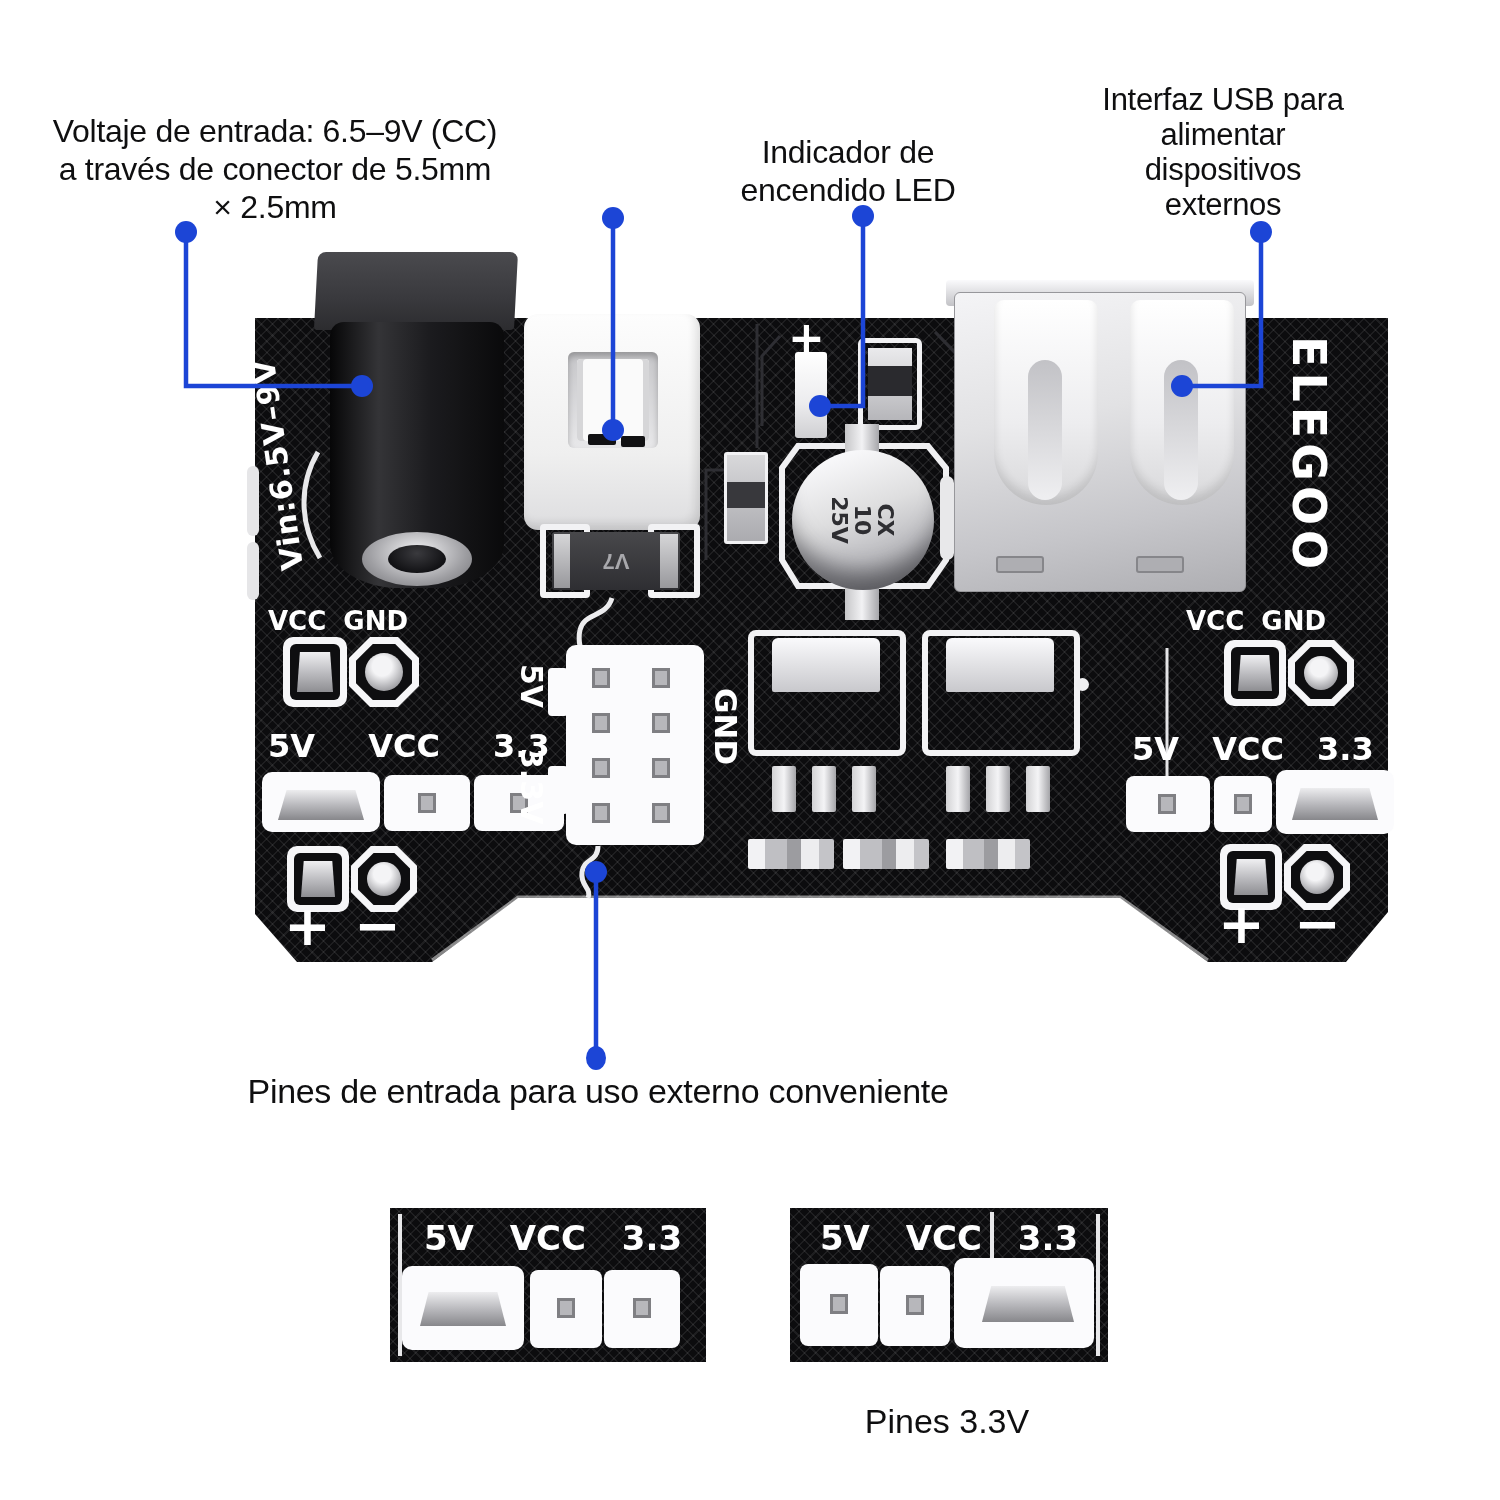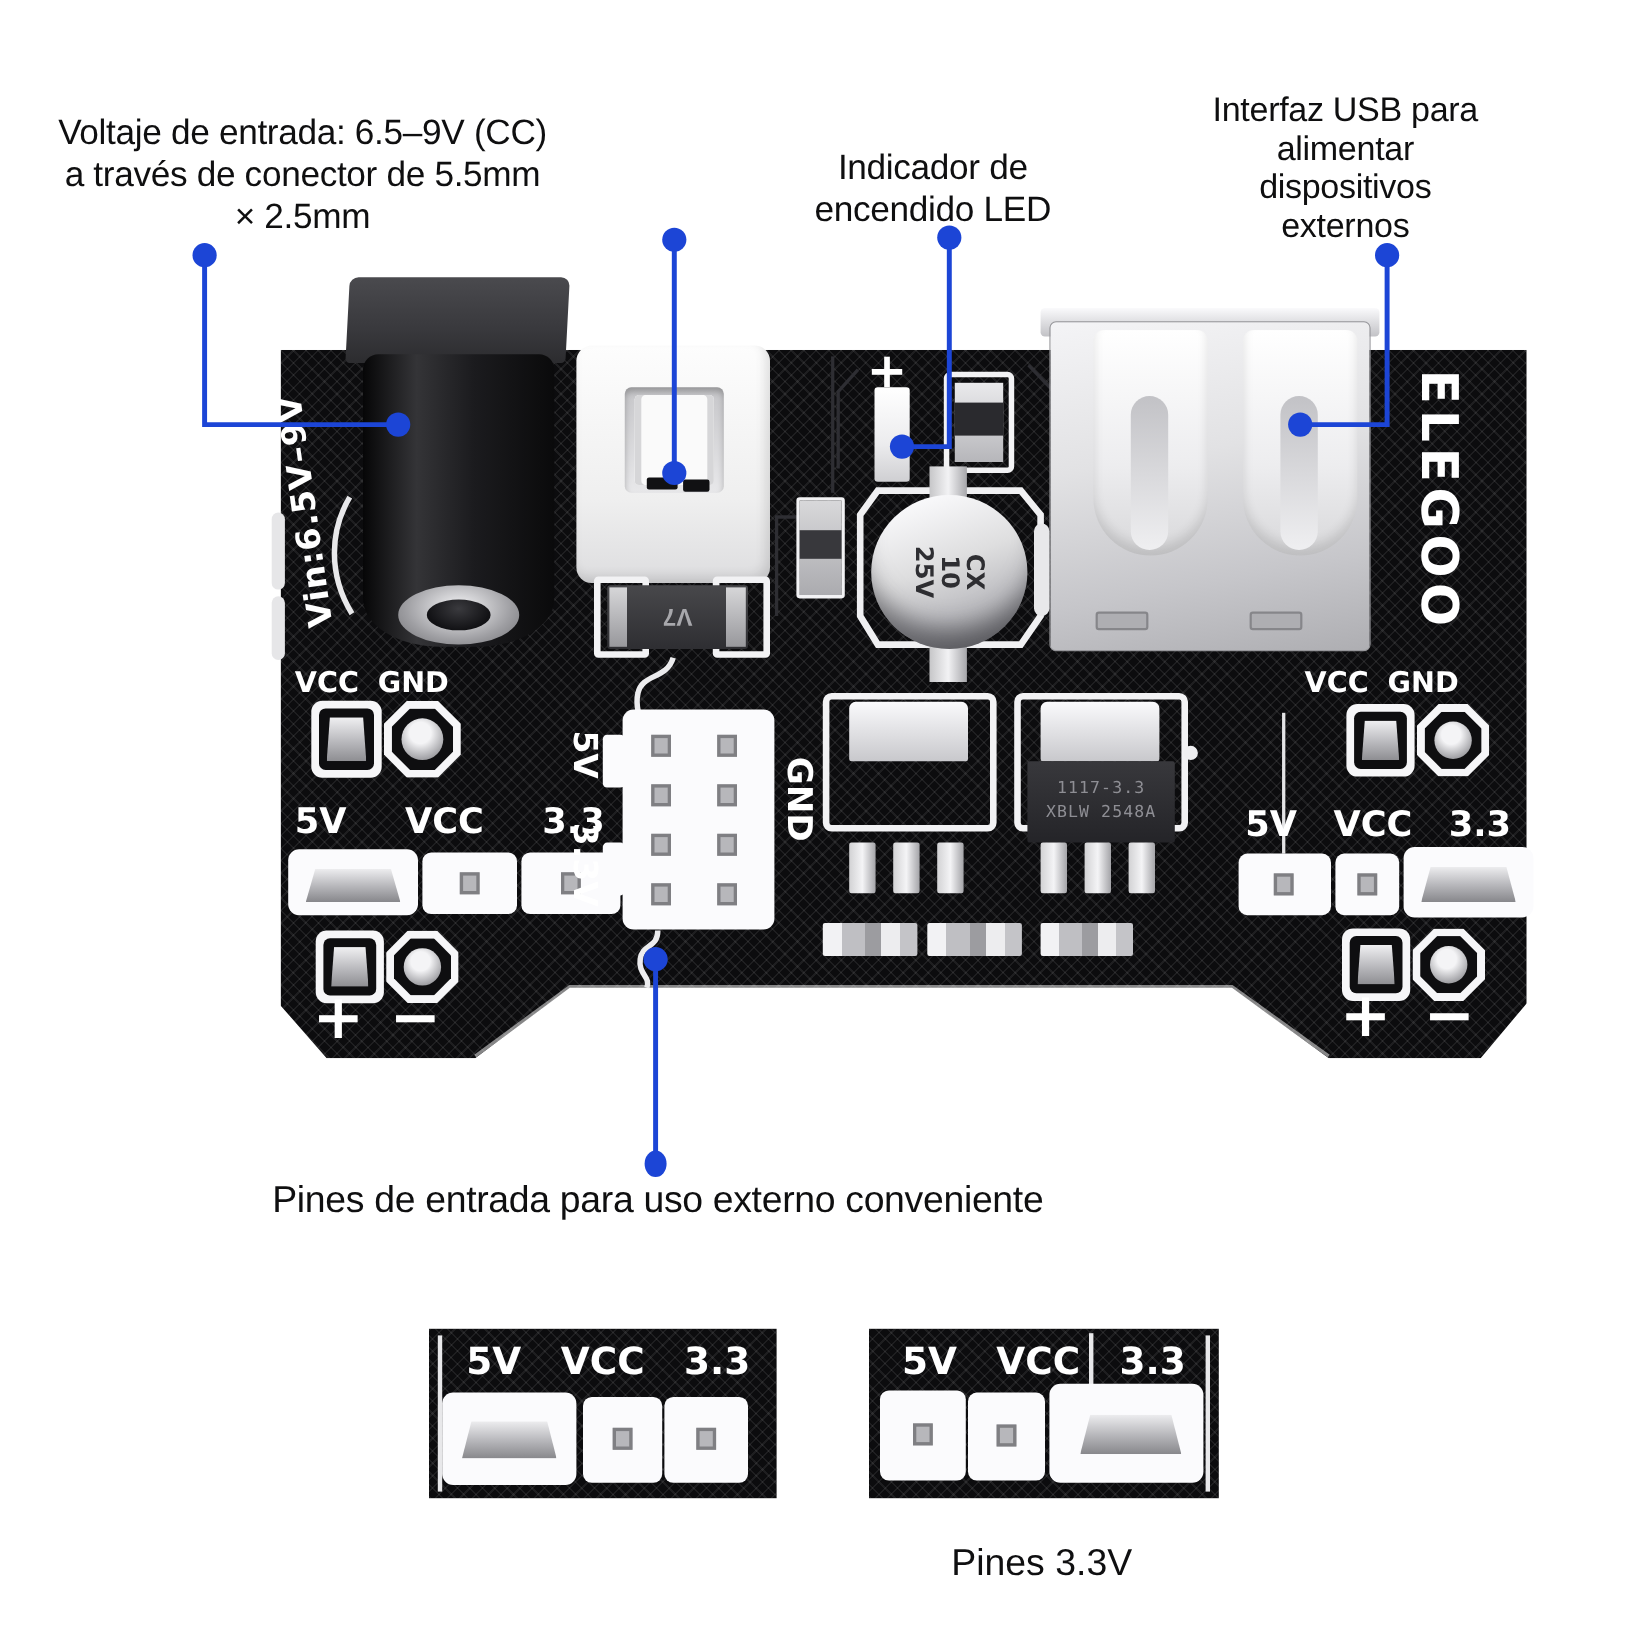--- a/index.html
+++ b/index.html
@@ -37,21 +37,21 @@
   .jumper .metal{position:absolute;background:linear-gradient(180deg,#ededef,#b9b9bd 50%,#87878b);
       clip-path:polygon(10% 0,90% 0,100% 100%,0 100%);}
   .pin-metal{position:absolute;background:#b7b7bb;border:3px solid #7f7f83;box-sizing:border-box;}
   .leg{position:absolute;background:linear-gradient(90deg,#d2d2d4,#f4f4f6 50%,#a4a4a8);border-radius:2px;}
 </style>
 </head>
 <body>
 
 <div class="canvas">
 
-  <div class="callout-label" style="left:30px;top:101px;width:490px;">Voltaje de entrada: 6.5–9V (CC)
+  <div class="callout-label" style="left:30px;top:112px;width:490px;">Voltaje de entrada: 6.5–9V (CC)
 a través de conector de 5.5mm
 × 2.5mm</div>
 
 
   <div class="callout-label" style="left:678px;top:133px;width:340px;">Indicador de
 encendido LED</div>
 
   <div class="callout-label tight" style="left:1063px;top:82px;width:320px;">Interfaz USB para
 alimentar
 dispositivos
@@ -179,26 +179,20 @@
   <div class="abs" style="left:748px;top:630px;width:158px;height:126px;border:6px solid #f2f2f4;border-radius:8px;box-sizing:border-box;"></div>
   <div class="abs" style="left:772px;top:638px;width:108px;height:54px;border-radius:6px 6px 2px 2px;
        background:linear-gradient(180deg,#fafafc,#c8c8cc);"></div>
   <div class="leg" style="left:772px;top:766px;width:24px;height:46px;"></div>
   <div class="leg" style="left:812px;top:766px;width:24px;height:46px;"></div>
   <div class="leg" style="left:852px;top:766px;width:24px;height:46px;"></div>
 
   <div class="abs" style="left:922px;top:630px;width:158px;height:126px;border:6px solid #f2f2f4;border-radius:8px;box-sizing:border-box;"></div>
   <div class="abs" style="left:946px;top:638px;width:108px;height:54px;border-radius:6px 6px 2px 2px;
        background:linear-gradient(180deg,#fafafc,#c8c8cc);"></div>
-  <div class="abs" style="left:934px;top:692px;width:134px;height:74px;border-radius:2px;
-       background:linear-gradient(180deg,#38383c,#242428);color:#8e8e94;text-align:center;
-       font-family:'DejaVu Sans Mono','Liberation Mono',monospace;font-size:15px;line-height:22px;padding-top:13px;box-sizing:border-box;letter-spacing:1px;">
-      <div>1117-3.3</div>
-      <div>XBLW 2548A</div>
-    </div>
   <div class="leg" style="left:946px;top:766px;width:24px;height:46px;"></div>
   <div class="leg" style="left:986px;top:766px;width:24px;height:46px;"></div>
   <div class="leg" style="left:1026px;top:766px;width:24px;height:46px;"></div>
   <div class="abs" style="left:1076px;top:678px;width:13px;height:13px;border-radius:50%;background:#f0f0f2;"></div>
 
   <div class="abs" style="left:748px;top:839px;width:86px;height:30px;border-radius:2px;
        background:linear-gradient(90deg,#f2f2f4 0 20%,#bfbfc3 20% 45%,#9c9ca0 45% 62%,#ededef 62% 82%,#c4c4c8 82%);"></div>
   <div class="abs" style="left:843px;top:839px;width:86px;height:30px;border-radius:2px;
        background:linear-gradient(90deg,#f2f2f4 0 20%,#bfbfc3 20% 45%,#9c9ca0 45% 62%,#ededef 62% 82%,#c4c4c8 82%);"></div>
   <div class="abs" style="left:946px;top:839px;width:84px;height:30px;border-radius:2px;

